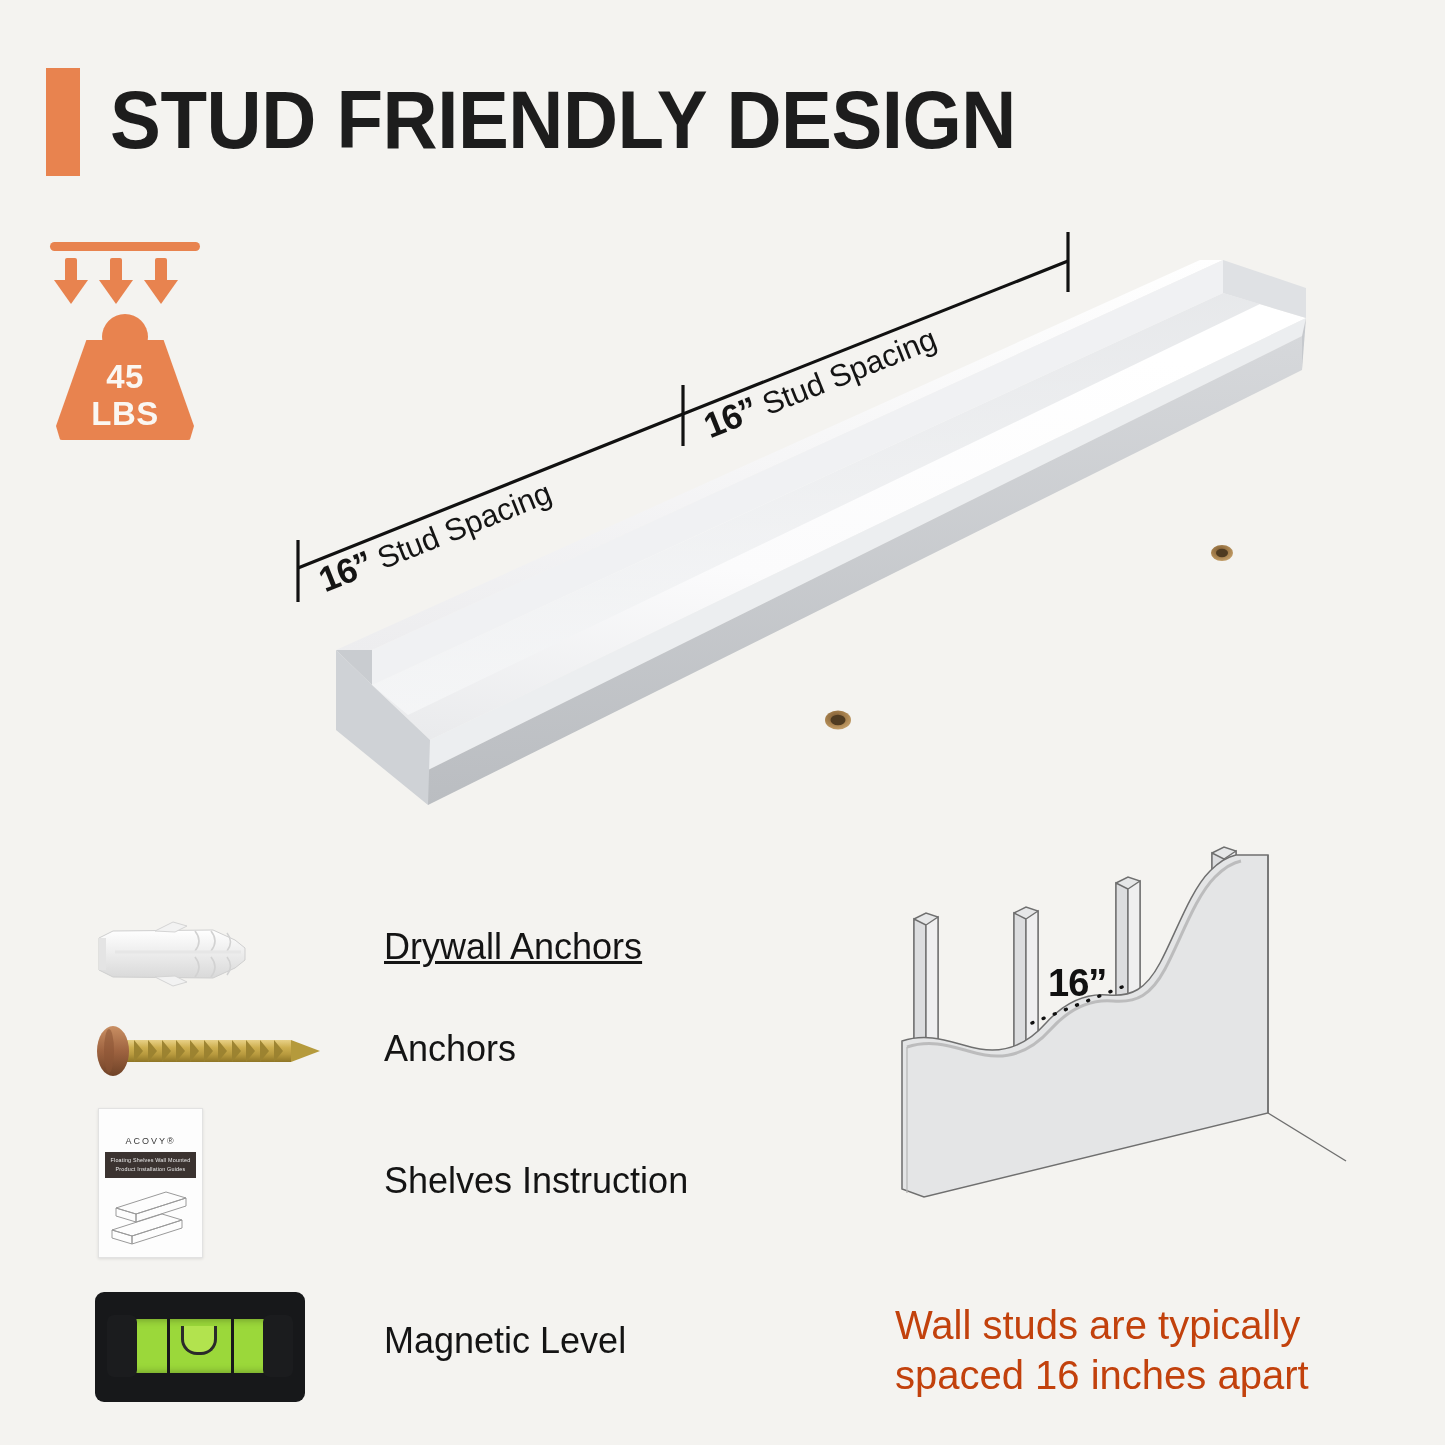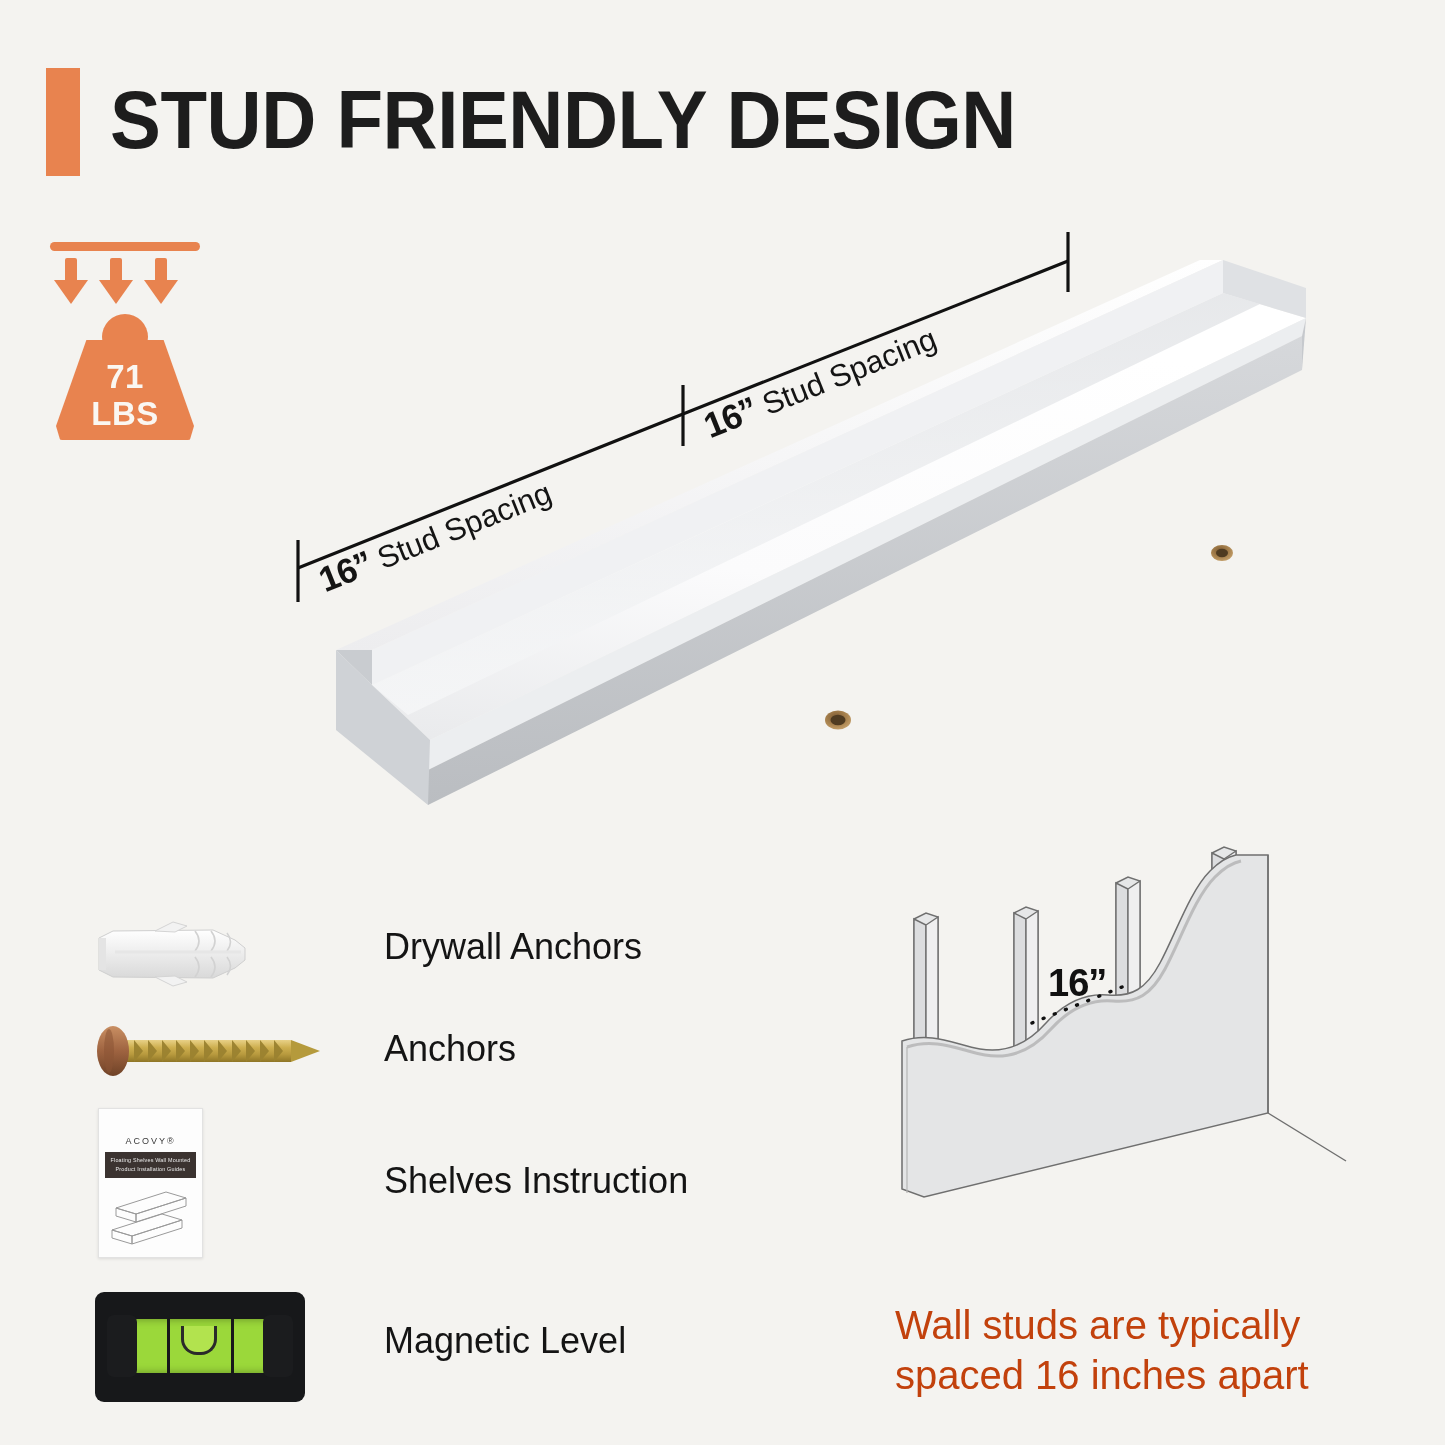--- a/index.html
+++ b/index.html
@@ -124,21 +124,21 @@
     </div>
     <div>
       <div class="wb-stem" style="left:111px;top:22px;height:26px;"></div>
       <div class="wb-head" style="left:100px;top:44px;"></div>
     </div>
 
     <div class="wb-weight">
       <div class="wb-knob"></div>
       <div class="wb-body"></div>
       <div class="wb-text">
-        <div>71</div>
+        <div>45</div>
         <div>LBS</div>
       </div>
     </div>
   </div>
 
   <div class="shelf-wrap">
     <svg width="1220" height="600" viewBox="0 0 1220 600">
       <defs>
         <linearGradient id="topFace" x1="0" y1="1" x2="0.25" y2="0">
           <stop offset="0%" stop-color="#e9eaec"></stop>
@@ -231,21 +231,21 @@
           <path d="M116,13 q8,10 0,20"></path>
           <path d="M132,15 q7,9 0,18"></path>
         <path d="M100,59 q8,-10 0,-20"></path>
           <path d="M116,59 q8,-10 0,-20"></path>
           <path d="M132,57 q7,-9 0,-18"></path>
       </g>
       <rect x="4" y="20" width="7" height="32" fill="#e4e4e4"></rect>
       <path d="M20,34 L146,34" stroke="#e6e6e6" stroke-width="3"></path>
     </svg>
   </div>
-  <div class="acc-label" style="left:384px;top:926px;">Drywall Anchors</div>
+  <div class="acc-label" style="left:384px;top:926px;text-decoration:underline;">Drywall Anchors</div>
 
   <div class="screw-icon">
     <svg width="235" height="62" viewBox="0 0 235 62">
       <defs>
         <linearGradient id="shaft" x1="0" y1="0" x2="0" y2="1">
           <stop offset="0%" stop-color="#e8d187"></stop>
           <stop offset="35%" stop-color="#cdae4e"></stop>
           <stop offset="65%" stop-color="#b89a3e"></stop>
           <stop offset="100%" stop-color="#8e7526"></stop>
         </linearGradient>

